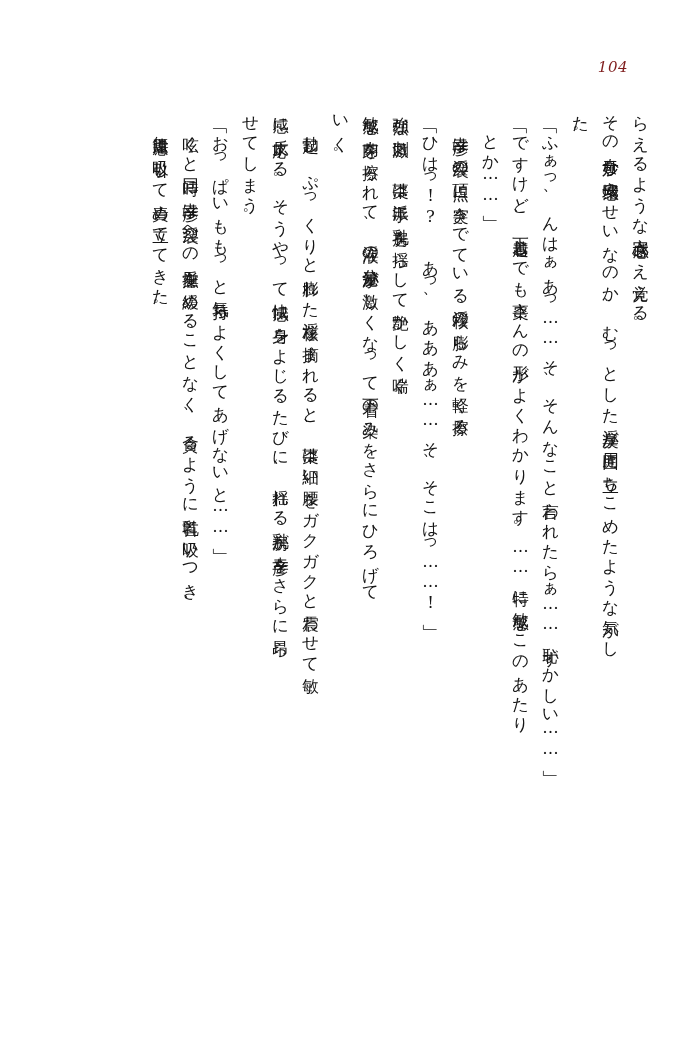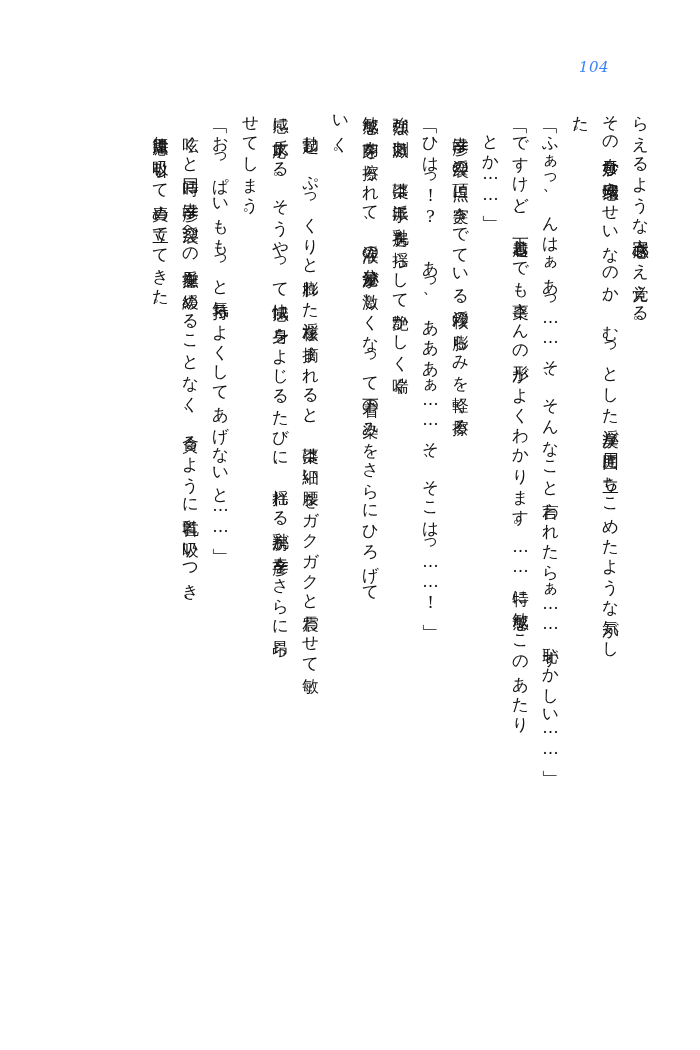--- a/index.html
+++ b/index.html
@@ -20,25 +20,25 @@
     width: 700px;
     height: 1050px;
     background: #ffffff;
     box-sizing: border-box;
   }
 
   
   .page-number {
     position: absolute;
     top: 58px;
-    right: 91px;
+    right: 72px;
     font-size: 15px;
     font-style: italic;
     font-family: "DejaVu Serif", "Liberation Serif", serif;
-    color: #3b82f6;
+    color: #7f1d1d;
     letter-spacing: 0.5px;
   }
 
   
   .text-block {
     position: absolute;
     top: 104px;
     left: 62px;
     right: 52px;
     height: 820px;

